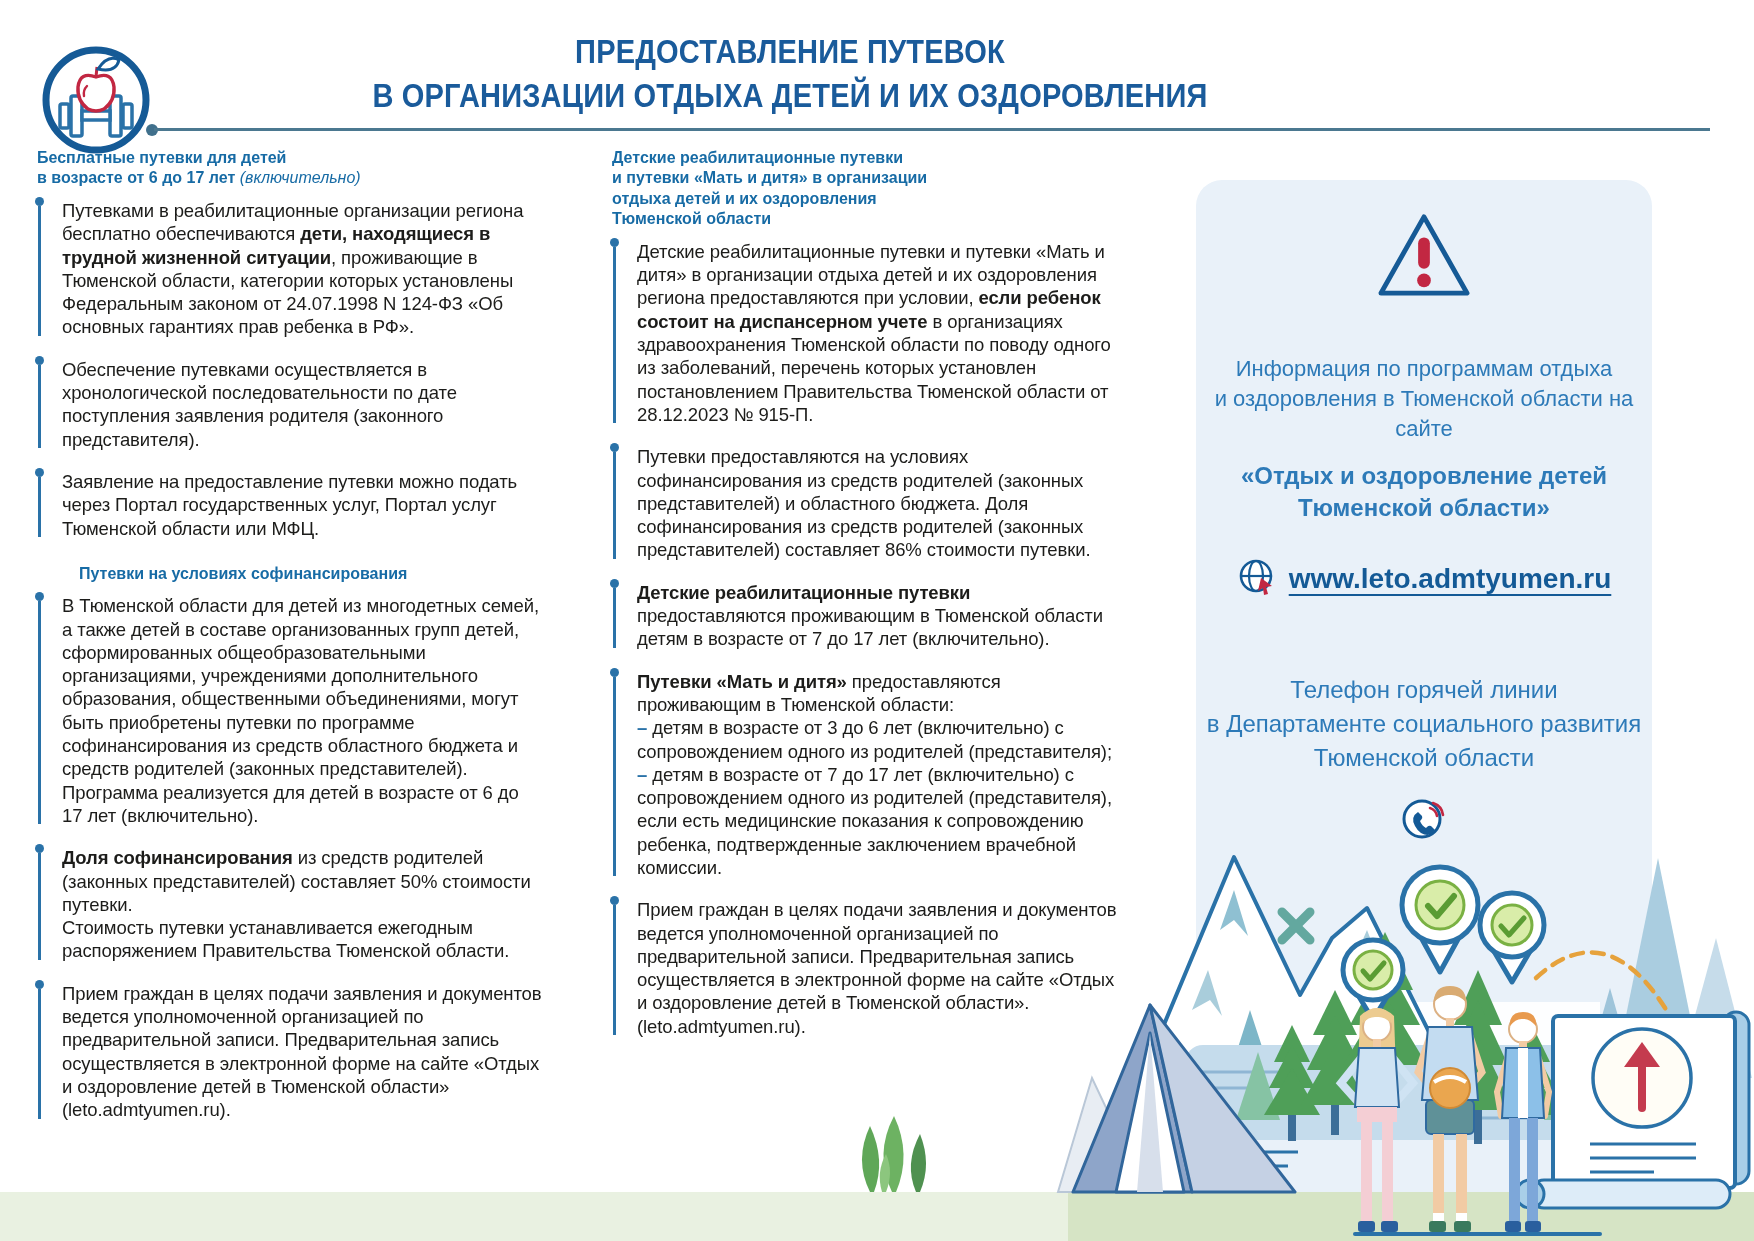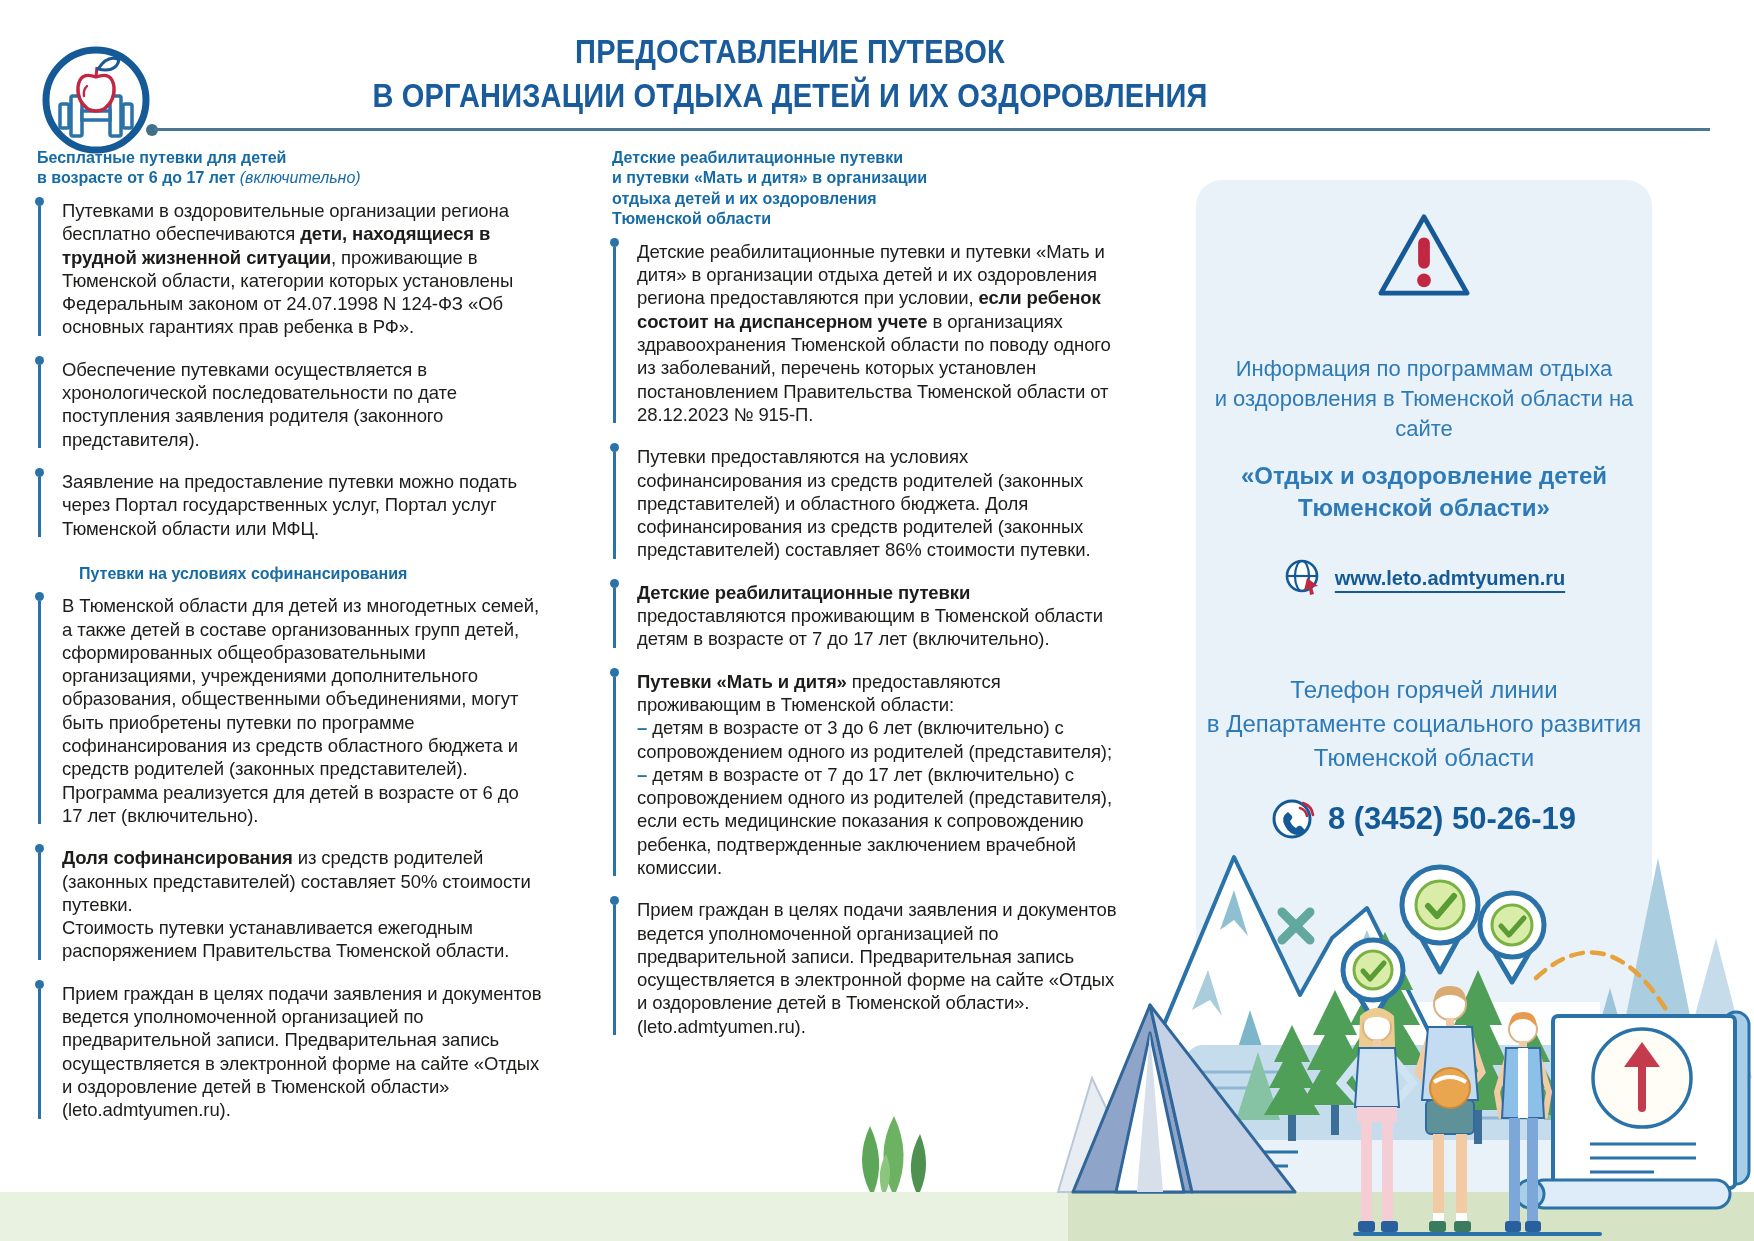--- a/index.html
+++ b/index.html
@@ -28,21 +28,21 @@
   .b{font-weight:700;}
   .i{font-style:italic;text-align:center;}
   .c-accent{color:#2a72a8;font-weight:700;}
   
   .panel{position:absolute;left:1196px;top:180px;width:456px;height:1012px;background:#e9f1f9;
          border-radius:26px;text-align:center;color:#2d7ab8;}
   .warn{margin:30px auto 0 auto;width:98px;height:90px;}
   .p-info{margin-top:54px;font-size:22px;line-height:1.36;}
   .p-site{margin-top:16px;font-size:24px;font-weight:700;line-height:1.36;}
   .p-url-row{margin-top:32px;display:flex;align-items:center;justify-content:center;gap:12px;}
-  .p-url{font-size:20px;font-weight:700;color:#145a96;text-decoration:underline;text-underline-offset:6px;cursor:pointer;}
+  .p-url{font-size:28px;font-weight:700;color:#145a96;text-decoration:underline;text-underline-offset:6px;cursor:pointer;}
   .p-hotline{margin-top:72px;font-size:24px;line-height:1.42;}
   .p-phone-row{margin-top:20px;display:flex;align-items:center;justify-content:center;gap:12px;}
   .p-phone{font-size:31px;font-weight:700;color:#145a96;}
   
   .scene{position:absolute;left:830px;top:820px;width:924px;height:421px;pointer-events:none;}
 </style>
 </head>
 <body>
 
 <div class="page">
@@ -71,21 +71,21 @@
   <div class="rule-dot"></div>
   <div class="rule"></div>
 
   <div class="page-title">
     <span>ПРЕДОСТАВЛЕНИЕ ПУТЕВОК</span><br>
     <span>В ОРГАНИЗАЦИИ ОТДЫХА ДЕТЕЙ И ИХ ОЗДОРОВЛЕНИЯ</span>
   </div>
 
   <div class="col col-left">
     <h2 class="sec-h"><span>Бесплатные путевки для детей</span><br><span>в возрасте от 6 до 17 лет </span><span class="i">(включительно)</span></h2>
-    <div class="para"><span>Путевками в оздоровительные организации региона бесплатно обеспечиваются </span><span class="b">дети, находящиеся в трудной жизненной ситуации</span><span>, проживающие в Тюменской области, категории которых установлены Федеральным законом от 24.07.1998 N 124-ФЗ «Об основных гарантиях прав ребенка в РФ».</span></div>
+    <div class="para"><span>Путевками в реабилитационные организации региона бесплатно обеспечиваются </span><span class="b">дети, находящиеся в трудной жизненной ситуации</span><span>, проживающие в Тюменской области, категории которых установлены Федеральным законом от 24.07.1998 N 124-ФЗ «Об основных гарантиях прав ребенка в РФ».</span></div>
     <div class="para"><span>Обеспечение путевками осуществляется в хронологической последовательности по дате поступления заявления родителя (законного представителя).</span></div>
     <div class="para"><span>Заявление на предоставление путевки можно подать через Портал государственных услуг, Портал услуг Тюменской области или МФЦ.</span></div>
 
     <h2 class="sec-h mt">Путевки на условиях софинансирования</h2>
     <div class="para"><span>В Тюменской области для детей из многодетных семей, а также детей в составе организованных групп детей, сформированных общеобразовательными организациями, учреждениями дополнительного образования, общественными объединениями, могут быть приобретены путевки по программе софинансирования из средств областного бюджета и средств родителей (законных представителей). Программа реализуется для детей в возрасте от 6 до 17 лет (включительно).</span></div>
     <div class="para"><span class="b">Доля софинансирования</span><span> из средств родителей (законных представителей) составляет 50% стоимости путевки.</span><br><span>Стоимость путевки устанавливается ежегодным распоряжением Правительства Тюменской области.</span></div>
     <div class="para"><span>Прием граждан в целях подачи заявления и документов ведется уполномоченной организацией по предварительной записи. Предварительная запись осуществляется в электронной форме на сайте «Отдых и оздоровление детей в Тюменской области» (leto.admtyumen.ru).</span></div>
   </div>
 
   <div class="col col-mid">
@@ -131,21 +131,20 @@
     </div>
     <div class="p-phone-row">
       <span>
         <svg viewBox="0 0 44 44" width="44" height="44">
           <circle cx="20" cy="24" r="18" fill="#ffffff" stroke="#145a96" stroke-width="3"></circle>
           <path d="M 13 31 q -5 -9 3 -14 l 4 4 q 1 2 -1 4 l -1 1 q 2 5 6 7 l 1 -1 q 2 -2 4 -1 l 4 4 q -5 8 -14 3 q -4 -3 -6 -7 Z" fill="#145a96"></path>
           <path d="M 28 13 q 6 2 7 8" stroke="#c22742" stroke-width="2.6" fill="none" stroke-linecap="round"></path>
           <path d="M 31 8 q 9 3 10 12" stroke="#c22742" stroke-width="2.6" fill="none" stroke-linecap="round"></path>
         </svg>
       </span>
-      <span class="p-phone">8 (3452) 50-26-19</span>
     </div>
   </div>
 
   <div class="scene">
     <svg viewBox="0 0 924 421" width="924" height="421">
 
       <g>
         <path d="M 756 252 L 780 168 L 804 252 Z" fill="#9ec4da"></path>
         <path d="M 786 245 L 828 38 L 870 245 Z" fill="#aacde0"></path>
         <path d="M 848 258 L 886 118 L 922 258 Z" fill="#c6dcea"></path>

